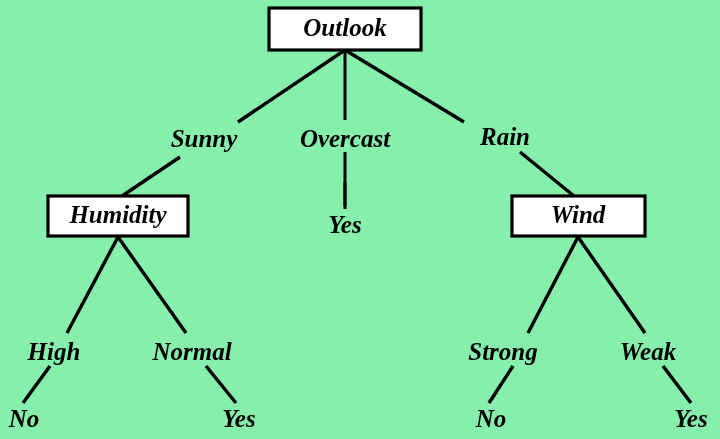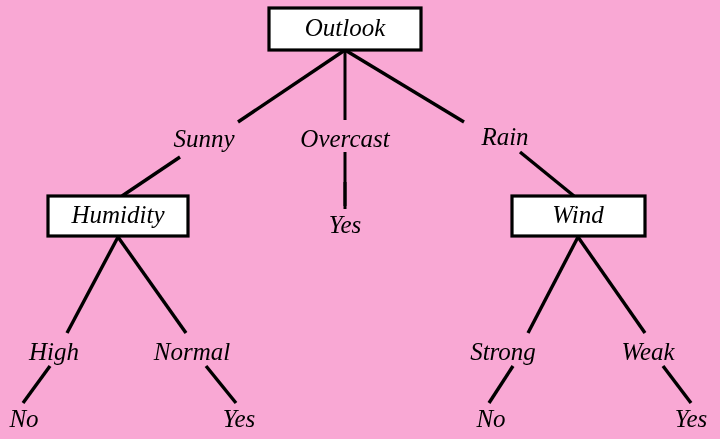--- a/index.html
+++ b/index.html
@@ -4,23 +4,24 @@
 <style>
   html, body {
     margin: 0;
     padding: 0;
     background: #ffffff;
   }
   #diagram-root {
     position: relative;
     width: 720px;
     height: 439px;
-    background: #f9a8d4;
+    background: #86efac;
     overflow: hidden;
     font-family: "Liberation Serif", "DejaVu Serif", serif;
+    font-weight: bold;
   }
   svg#tree-canvas {
     position: absolute;
     left: 0;
     top: 0;
     width: 720px;
     height: 439px;
   }
   .edge-line {
     stroke: #000000;

